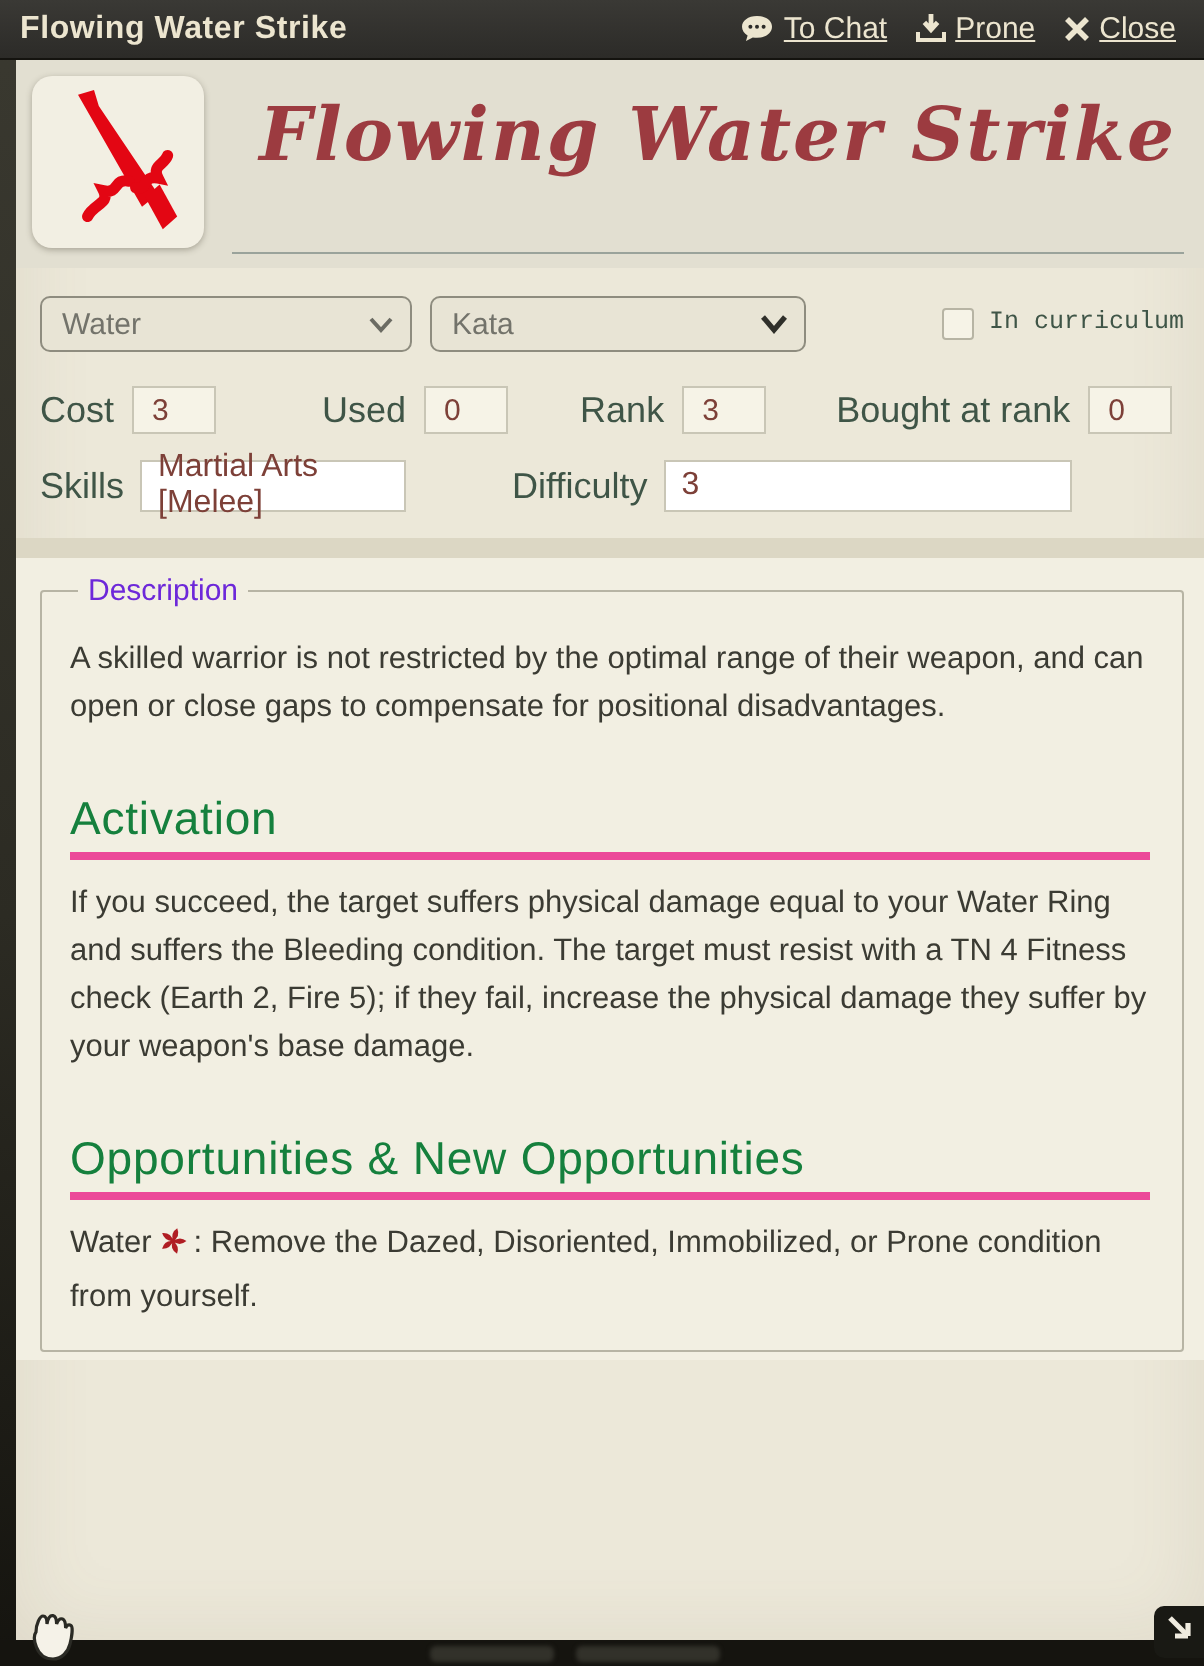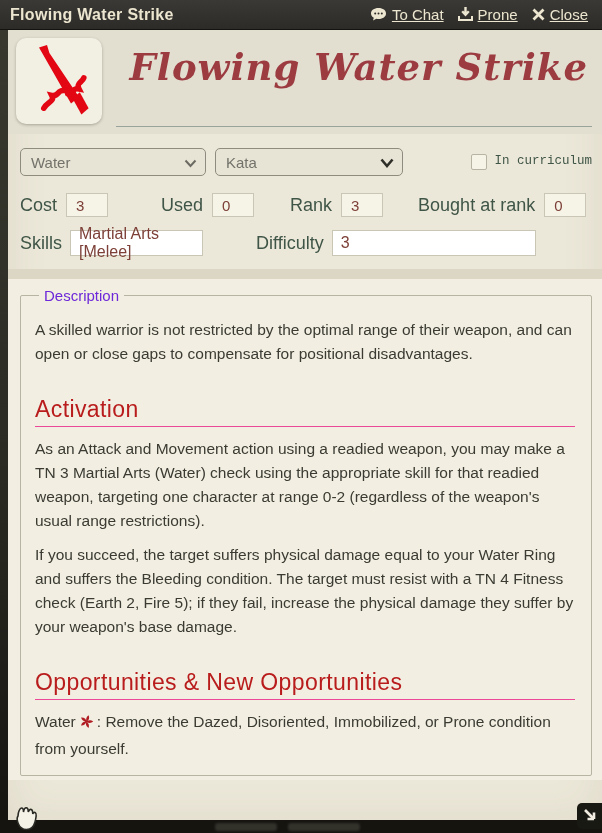--- a/index.html
+++ b/index.html
@@ -96,22 +96,22 @@
   
   .desc-wrap { background:#f2efe2; padding:8px 10px 4px 12px; }
   fieldset.desc-fs {
     border:1px solid #b7b4a4; border-radius:2px; padding:4px 16px 14px 14px;
   }
   fieldset.desc-fs legend {
     font-size:15px; color:#6d28d9; padding:0 5px; margin-left:4px;
   }
   .desc-fs p { font-size:15.5px; line-height:1.55; color:#3b3b33; margin-top:10px; }
   .desc-fs h2 {
-    font-size:23px; font-weight:normal; color:#b91c1c; letter-spacing:.4px;
-    margin-top:30px; padding-bottom:3px; border-bottom:1px solid #ec4899;
+    font-size:23px; font-weight:normal; color:#15803d; letter-spacing:.4px;
+    margin-top:30px; padding-bottom:3px; border-bottom:4px solid #ec4899;
   }
   .opp-glyph { display:inline-block; vertical-align:-3px; margin:0 2px; }
   
   .bottom-strip {
     position:absolute; left:0; bottom:0; width:602px; height:13px;
     background:#15140f; z-index:5;
   }
   .bg-blob { position:absolute; background:#32312a; border-radius:3px; filter:blur(1px); }
   .blob1 { left:215px; bottom:2px; width:62px; height:8px; }
   .blob2 { left:288px; bottom:2px; width:72px; height:8px; }
@@ -241,21 +241,20 @@
 
   <div class="band"></div>
 
   <div class="desc-wrap">
     <fieldset class="desc-fs">
       <legend>Description</legend>
 
       <p>A skilled warrior is not restricted by the optimal range of their weapon, and can open or close gaps to compensate for positional disadvantages.</p>
 
       <h2>Activation</h2>
-      <p>As an Attack and Movement action using a readied weapon, you may make a TN 3 Martial Arts (Water) check using the appropriate skill for that readied weapon, targeting one character at range 0-2 (regardless of the weapon's usual range restrictions).</p>
 
       <p>If you succeed, the target suffers physical damage equal to your Water Ring and suffers the Bleeding condition. The target must resist with a TN 4 Fitness check (Earth 2, Fire 5); if they fail, increase the physical damage they suffer by your weapon's base damage.</p>
 
       <h2>Opportunities &amp; New Opportunities</h2>
       <p><span>Water</span><span class="opp-glyph"><svg width="17" height="17" viewBox="0 0 20 20">
         <g fill="#b01d23">
           <path d="M10 10 Q14.5 7.5 12.5 2.5 Q8.5 5 10 10z" transform="rotate(0 10 10)"></path>
           <path d="M10 10 Q14.5 7.5 12.5 2.5 Q8.5 5 10 10z" transform="rotate(72 10 10)"></path>
           <path d="M10 10 Q14.5 7.5 12.5 2.5 Q8.5 5 10 10z" transform="rotate(144 10 10)"></path>
           <path d="M10 10 Q14.5 7.5 12.5 2.5 Q8.5 5 10 10z" transform="rotate(216 10 10)"></path>

